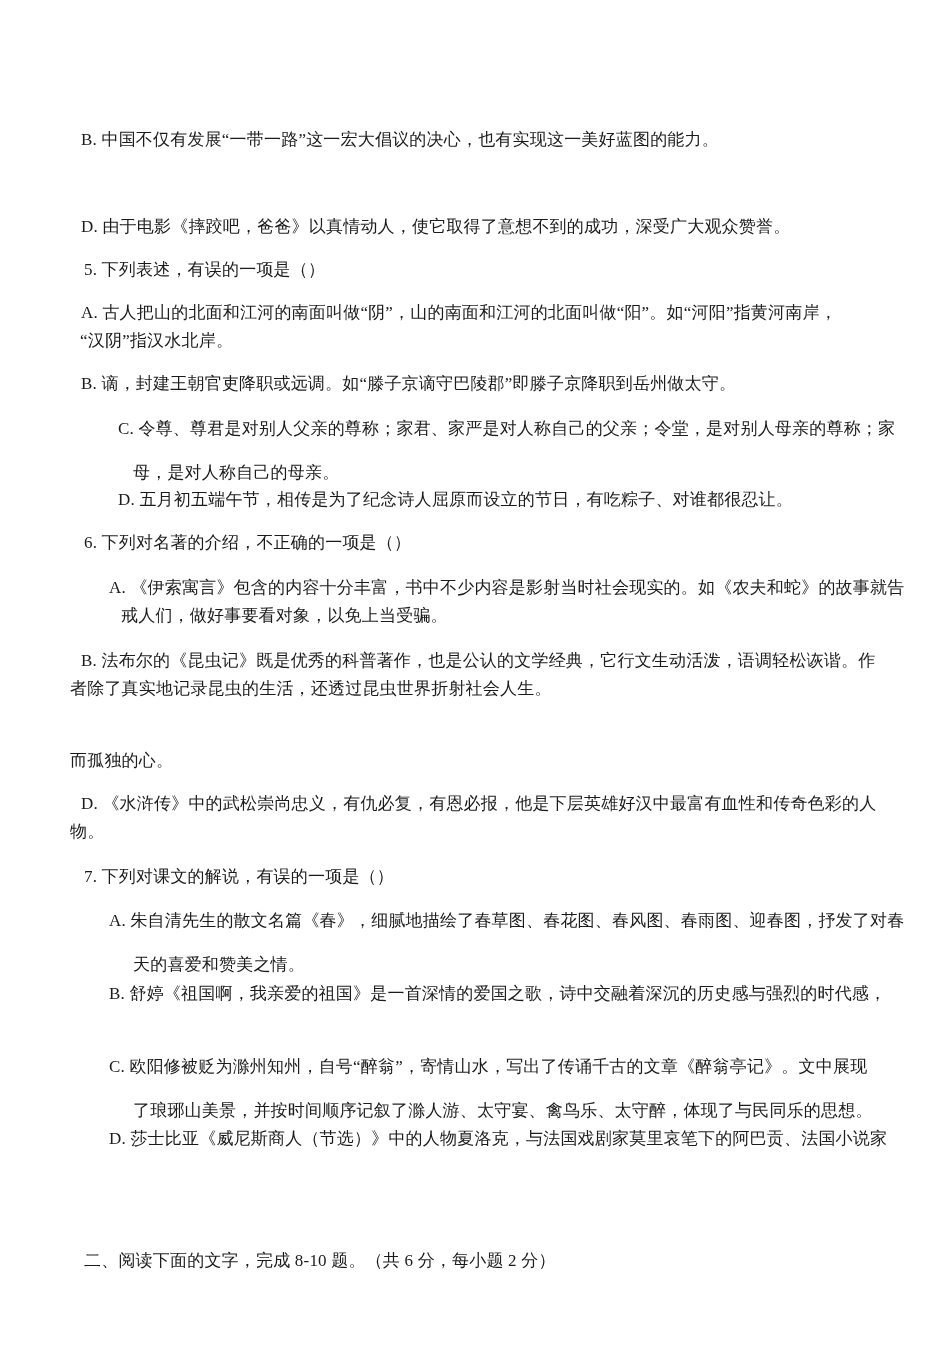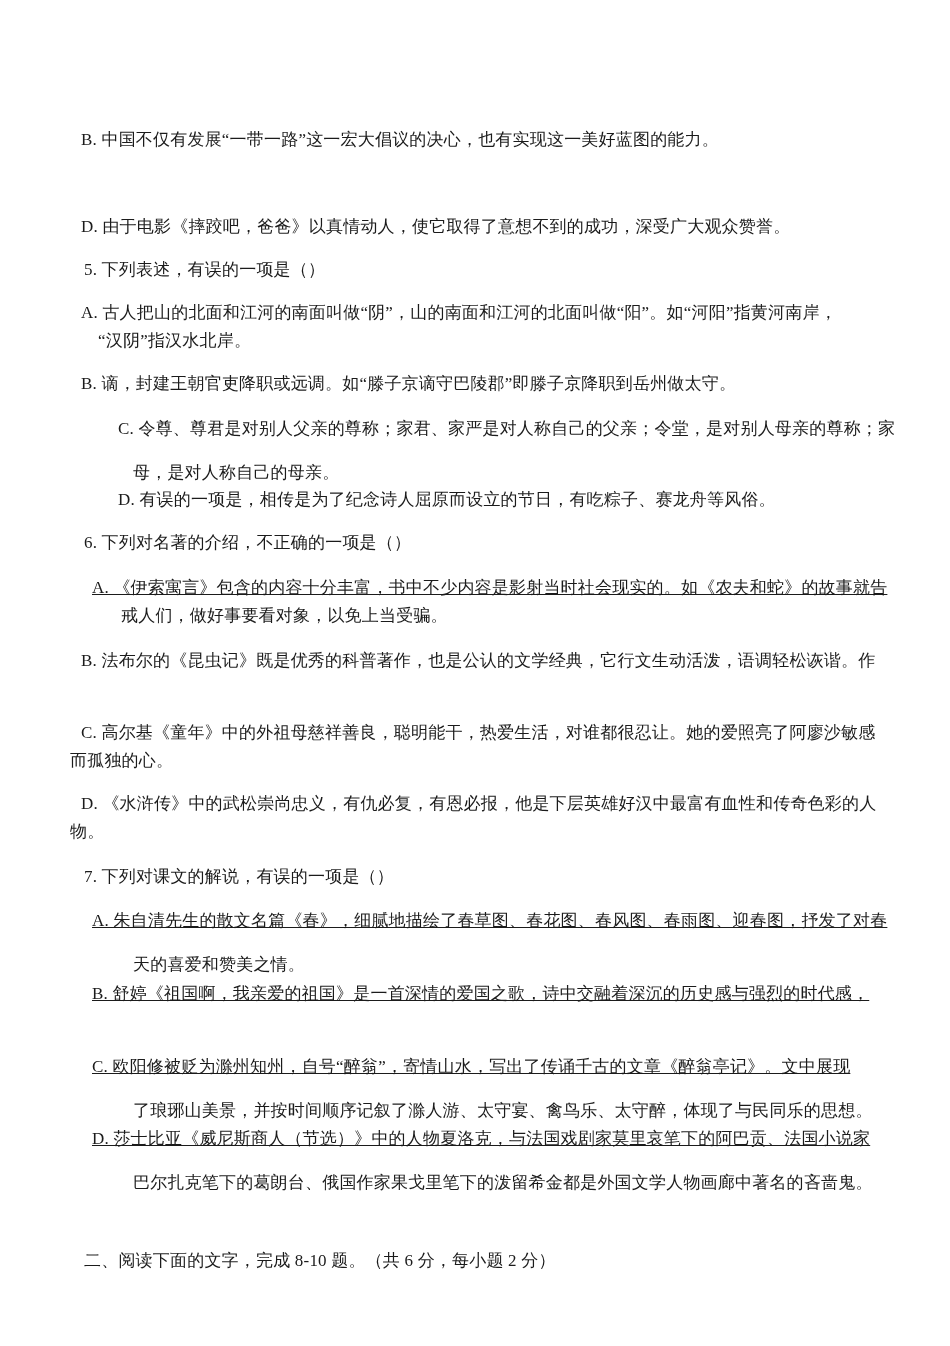--- a/index.html
+++ b/index.html
@@ -20,49 +20,48 @@
     white-space: nowrap;
     font-size: 17px;
     line-height: 22px;
     color: #1b1b1b;
     letter-spacing: 0.2px;
   }
   
   .q        { left: 84px; }   
   .opt      { left: 81px; }   
   .cont     { left: 70px; }   
-  .cont2    { left: 80px; margin-left: 18px; }   
-  .opt-in   { left: 92px; text-decoration: underline; }  
+  .cont2    { left: 80px; }   
+  .opt-in   { left: 109px; }  
   .opt-in2  { left: 118px; }  
   .cont-in  { left: 133px; margin-top: 16px; }  
   .cont-in2 { left: 121px; }  
 </style>
 </head>
 <body>
 
 <div class="page">
   <div class="ln opt" style="top:129px">B. 中国不仅有发展“一带一路”这一宏大倡议的决心，也有实现这一美好蓝图的能力。</div>
   <div class="ln opt" style="top:216px">D. 由于电影《摔跤吧，爸爸》以真情动人，使它取得了意想不到的成功，深受广大观众赞誉。</div>
   <div class="ln q" style="top:259px">5. 下列表述，有误的一项是（）</div>
   <div class="ln opt" style="top:302px">A. 古人把山的北面和江河的南面叫做“阴”，山的南面和江河的北面叫做“阳”。如“河阳”指黄河南岸，</div>
   <div class="ln cont2" style="top:330px">“汉阴”指汉水北岸。</div>
   <div class="ln opt" style="top:373px">B. 谪，封建王朝官吏降职或远调。如“滕子京谪守巴陵郡”即滕子京降职到岳州做太守。</div>
   <div class="ln opt-in2" style="top:418px">C. 令尊、尊君是对别人父亲的尊称；家君、家严是对人称自己的父亲；令堂，是对别人母亲的尊称；家</div>
   <div class="ln cont-in" style="top:446px">母，是对人称自己的母亲。</div>
-  <div class="ln opt-in2" style="top:489px">D. 有误的一项是，相传是为了纪念诗人屈原而设立的节日，有吃粽子、赛龙舟等风俗。</div>
+  <div class="ln opt-in2" style="top:489px">D. 五月初五端午节，相传是为了纪念诗人屈原而设立的节日，有吃粽子、对谁都很忍让。</div>
   <div class="ln q" style="top:532px">6. 下列对名著的介绍，不正确的一项是（）</div>
   <div class="ln opt-in" style="top:577px">A. 《伊索寓言》包含的内容十分丰富，书中不少内容是影射当时社会现实的。如《农夫和蛇》的故事就告</div>
   <div class="ln cont-in2" style="top:605px">戒人们，做好事要看对象，以免上当受骗。</div>
   <div class="ln opt" style="top:650px">B. 法布尔的《昆虫记》既是优秀的科普著作，也是公认的文学经典，它行文生动活泼，语调轻松诙谐。作</div>
-  <div class="ln opt" style="top:722px">C. 高尔基《童年》中的外祖母慈祥善良，聪明能干，热爱生活，对谁都很忍让。她的爱照亮了阿廖沙敏感</div>
+  <div class="ln cont" style="top:678px">者除了真实地记录昆虫的生活，还透过昆虫世界折射社会人生。</div>
   <div class="ln cont" style="top:750px">而孤独的心。</div>
   <div class="ln opt" style="top:793px">D. 《水浒传》中的武松崇尚忠义，有仇必复，有恩必报，他是下层英雄好汉中最富有血性和传奇色彩的人</div>
   <div class="ln cont" style="top:821px">物。</div>
   <div class="ln q" style="top:866px">7. 下列对课文的解说，有误的一项是（）</div>
   <div class="ln opt-in" style="top:910px">A. 朱自清先生的散文名篇《春》，细腻地描绘了春草图、春花图、春风图、春雨图、迎春图，抒发了对春</div>
   <div class="ln cont-in" style="top:938px">天的喜爱和赞美之情。</div>
   <div class="ln opt-in" style="top:983px">B. 舒婷《祖国啊，我亲爱的祖国》是一首深情的爱国之歌，诗中交融着深沉的历史感与强烈的时代感，</div>
   <div class="ln cont-in" style="top:1084px">了琅琊山美景，并按时间顺序记叙了滁人游、太守宴、禽鸟乐、太守醉，体现了与民同乐的思想。</div>
   <div class="ln opt-in" style="top:1056px">C. 欧阳修被贬为滁州知州，自号“醉翁”，寄情山水，写出了传诵千古的文章《醉翁亭记》。文中展现</div>
   <div class="ln opt-in" style="top:1128px">D. 莎士比亚《威尼斯商人（节选）》中的人物夏洛克，与法国戏剧家莫里哀笔下的阿巴贡、法国小说家</div>
-  <div class="ln cont-in" style="top:1156px">巴尔扎克笔下的葛朗台、俄国作家果戈里笔下的泼留希金都是外国文学人物画廊中著名的吝啬鬼。</div>
   <div class="ln q" style="top:1250px">二、阅读下面的文字，完成 8-10 题。（共 6 分，每小题 2 分）</div>
 </div>
 
 </body></html>

